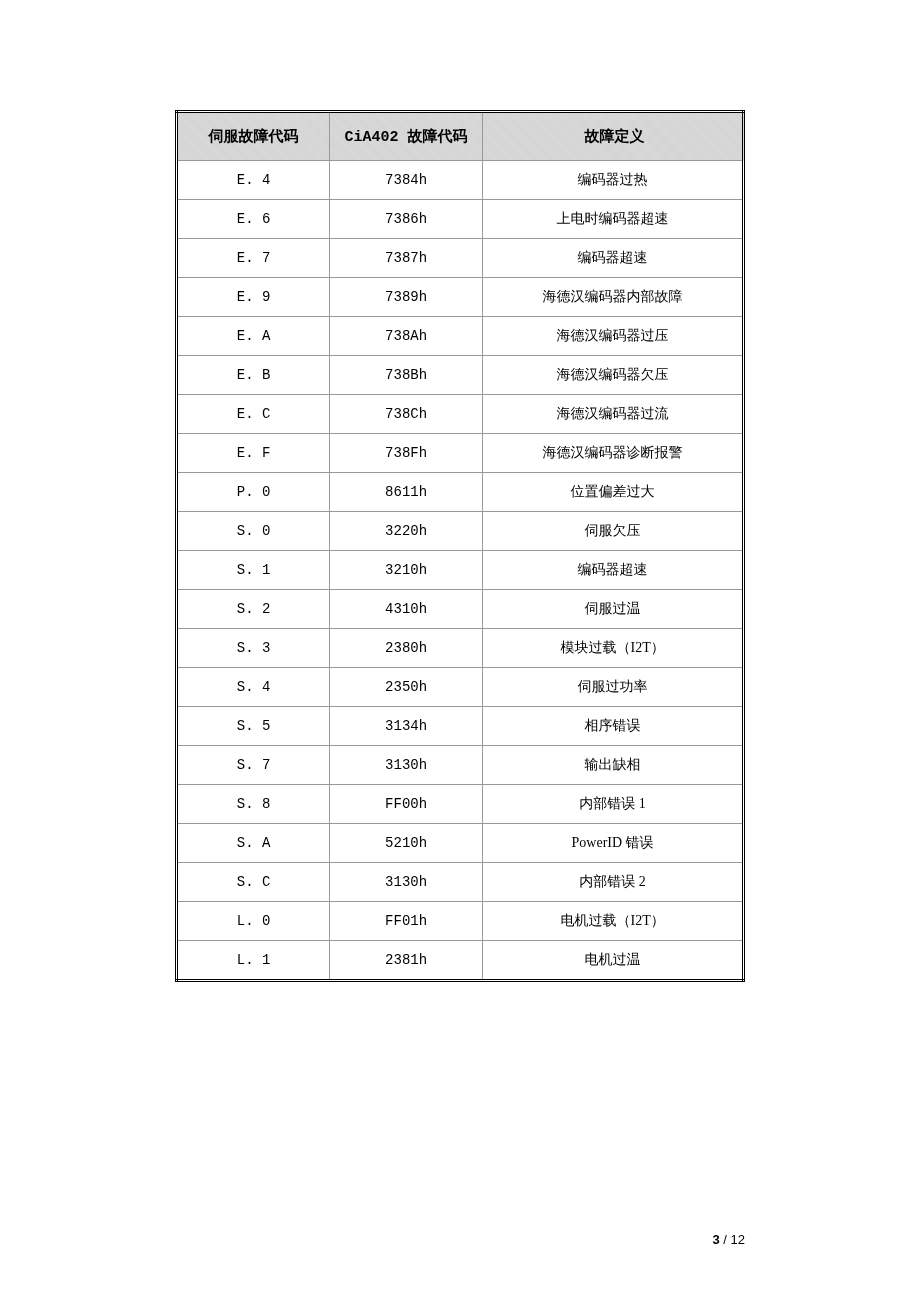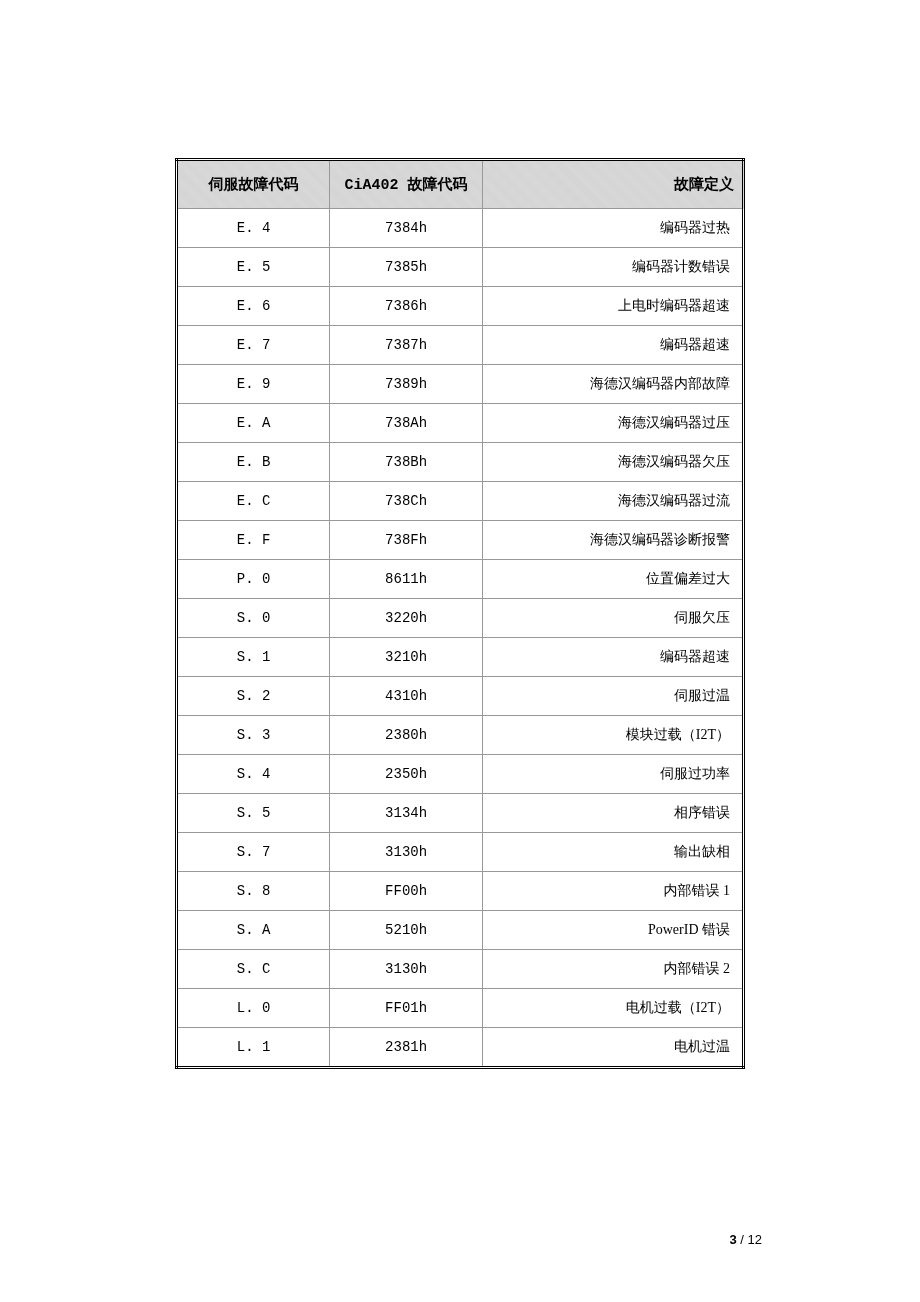--- a/index.html
+++ b/index.html
@@ -14,21 +14,20 @@
       height: 1302px;
       position: relative;
     }
     .page-container {
       padding: 110px 175px 0 175px;
     }
     table {
       width: 100%;
       border-collapse: collapse;
       border: 3px double #000;
-      margin-top: 48px;
     }
     thead th {
       background: #d9d9d9;
       background-image: repeating-linear-gradient(
         45deg,
         rgba(180,180,180,0.15),
         rgba(180,180,180,0.15) 1px,
         transparent 1px,
         transparent 2px
       );
@@ -54,30 +53,30 @@
       border-bottom: none;
     }
     tbody td:last-child {
       border-right: none;
     }
     .col1, .col2 {
       text-align: center;
       font-family: "Courier New", monospace;
     }
     .col3 {
-      text-align: right;
+      text-align: center;
       padding-left: 12px;
     }
     .col1 { width: 27%; }
     .col2 { width: 27%; font-family: Liberation Mono, monospace; }
     .col3 { width: 46%; }
     .page-footer {
       position: absolute;
       bottom: 55px;
-      right: 158px;
+      right: 175px;
       font-size: 13px;
       font-family: Arial, sans-serif;
     }
     .page-footer .current {
       font-weight: bold;
     }
   </style>
 </head>
 <body>
 
@@ -90,25 +89,20 @@
         <th class="col3">故障定义</th>
       </tr>
     </thead>
     <tbody>
     <tr>
           <td class="col1">E. 4</td>
           <td class="col2">7384h</td>
           <td class="col3">编码器过热</td>
         </tr>
         <tr>
-          <td class="col1">E. 5</td>
-          <td class="col2">7385h</td>
-          <td class="col3">编码器计数错误</td>
-        </tr>
-        <tr>
           <td class="col1">E. 6</td>
           <td class="col2">7386h</td>
           <td class="col3">上电时编码器超速</td>
         </tr>
         <tr>
           <td class="col1">E. 7</td>
           <td class="col2">7387h</td>
           <td class="col3">编码器超速</td>
         </tr>
         <tr>

